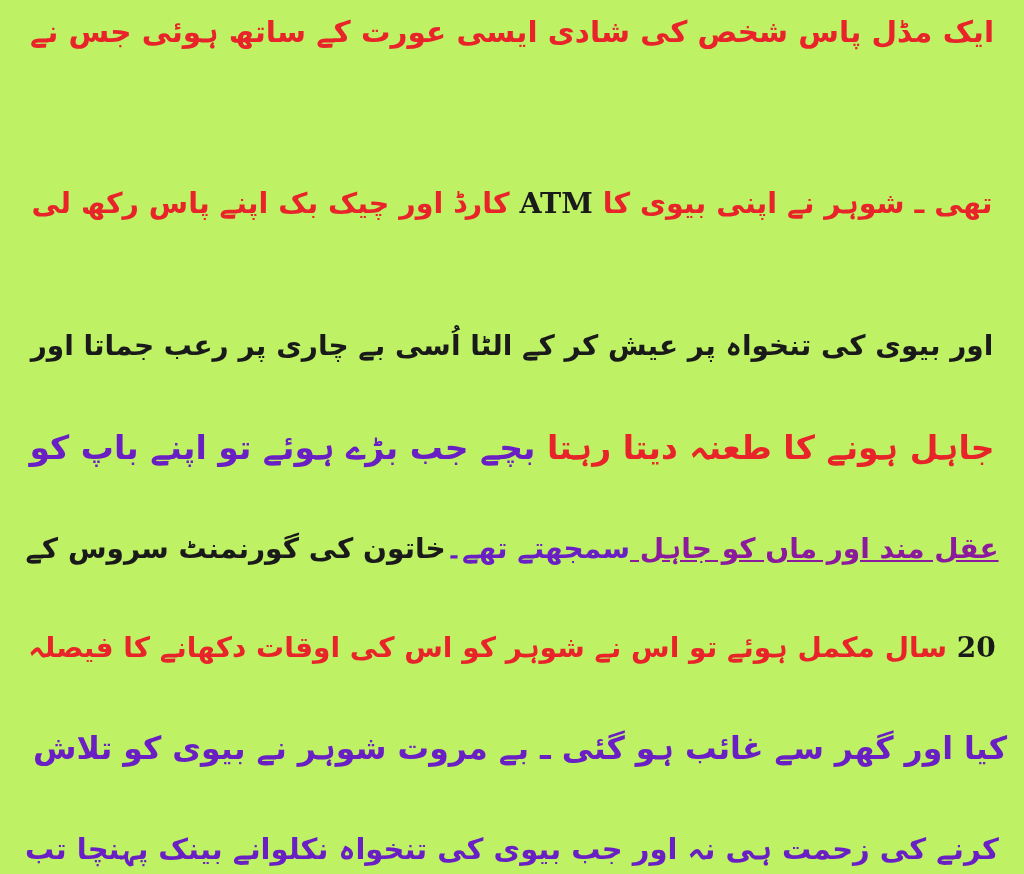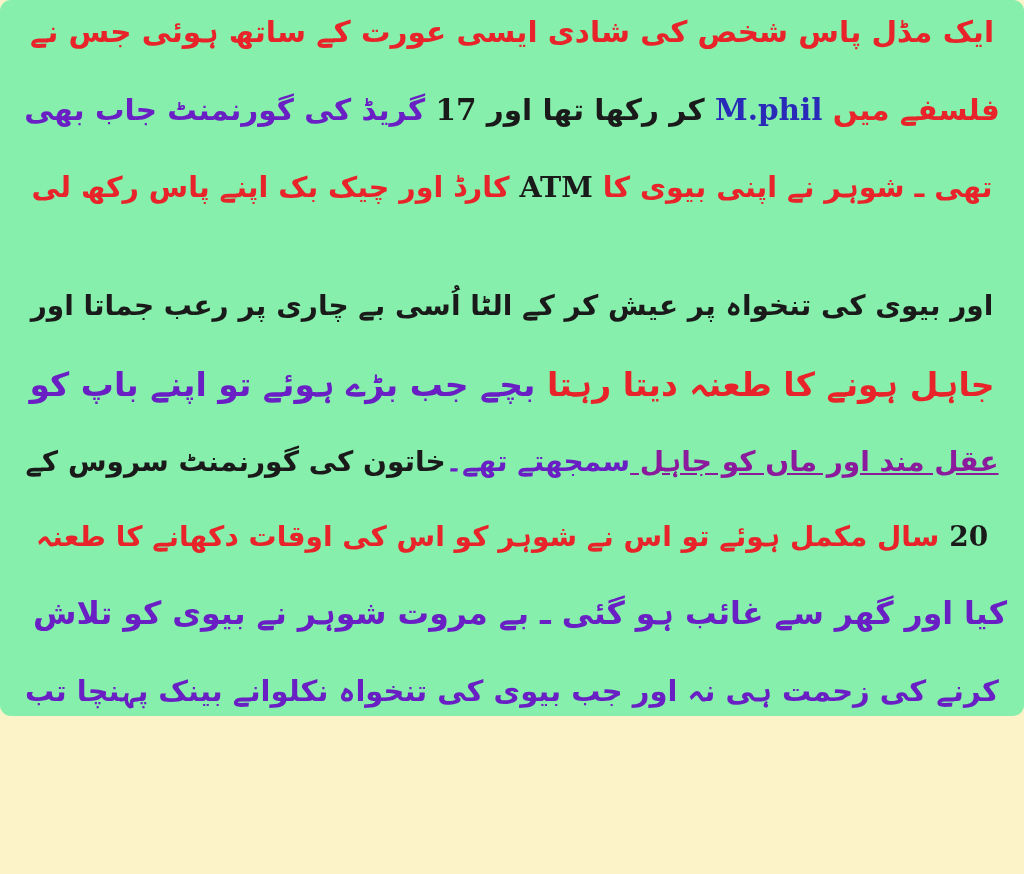--- a/index.html
+++ b/index.html
@@ -9,28 +9,27 @@
   body {
     width: 1024px;
     height: 874px;
     background: #fdf3c8;
     font-family: "DejaVu Sans", sans-serif;
     overflow: hidden;
   }
   #page {
     position: relative;
     width: 1024px;
-    height: 716px;
-    background: #86efac;
+    height: 874px;
+    background: #bef264;
     box-sizing: border-box;
     padding: 18px 24px 10px 24px;
     display: flex;
     flex-direction: column;
     justify-content: flex-start;
-    border-radius: 11px;
   }
   .line {
     direction: rtl;
     unicode-bidi: bidi-override;
     text-align: center;
     white-space: nowrap;
     font-family: "DejaVu Sans", sans-serif;
     font-weight: 700;
     line-height: 1.0;
     margin: 0;
@@ -84,25 +83,20 @@
 
 <div id="page">
 
   <div class="line-row">
     <div class="line l0" style="font-size: 29.5px;">
       <span class="seg c-red">ایک مڈل پاس شخص کی شادی ایسی عورت کے ساتھ ہوئی جس نے</span>
     </div>
   </div>
   <div class="row-spacer"></div>
 
-  <div class="line-row">
-    <div class="line l1" style="font-size: 29.5px;">
-      <span class="seg c-red">فلسفے میں </span><span class="seg c-blue lat">M.phil</span><span class="seg c-black"> کر رکھا تھا اور </span><span class="seg c-black lat">17</span><span class="seg c-purple"> گریڈ کی گورنمنٹ جاب بھی</span>
-    </div>
-  </div>
   <div class="row-spacer"></div>
 
   <div class="line-row">
     <div class="line l2" style="font-size: 28.5px;">
       <span class="seg c-red">تھی ـ شوہر نے اپنی بیوی کا </span><span class="seg c-black lat">ATM</span><span class="seg c-red"> کارڈ اور چیک بک اپنے پاس رکھ لی</span>
     </div>
   </div>
   <div class="row-spacer"></div>
 
   <div class="line-row">
@@ -121,21 +115,21 @@
 
   <div class="line-row">
     <div class="line l5" style="font-size: 28px;">
       <span class="seg c-magenta">عقل مند اور ماں کو جاہل </span><span class="seg c-purple">سمجھتے تھے۔</span><span class="seg c-black">خاتون کی گورنمنٹ سروس کے</span>
     </div>
   </div>
   <div class="row-spacer"></div>
 
   <div class="line-row">
     <div class="line l6" style="font-size: 28px;">
-      <span class="seg c-black lat">20</span><span class="seg c-red"> سال مکمل ہوئے تو اس نے شوہر کو اس کی اوقات دکھانے کا طعنہ</span>
+      <span class="seg c-black lat">20</span><span class="seg c-red"> سال مکمل ہوئے تو اس نے شوہر کو اس کی اوقات دکھانے کا فیصلہ</span>
     </div>
   </div>
   <div class="row-spacer"></div>
 
   <div class="line-row">
     <div class="line l7" style="font-size: 31.5px; margin-left: 16px;">
       <span class="seg c-purple">کیا اور گھر سے غائب ہو گئی ـ بے مروت شوہر نے بیوی کو تلاش</span>
     </div>
   </div>
   <div class="row-spacer"></div>

